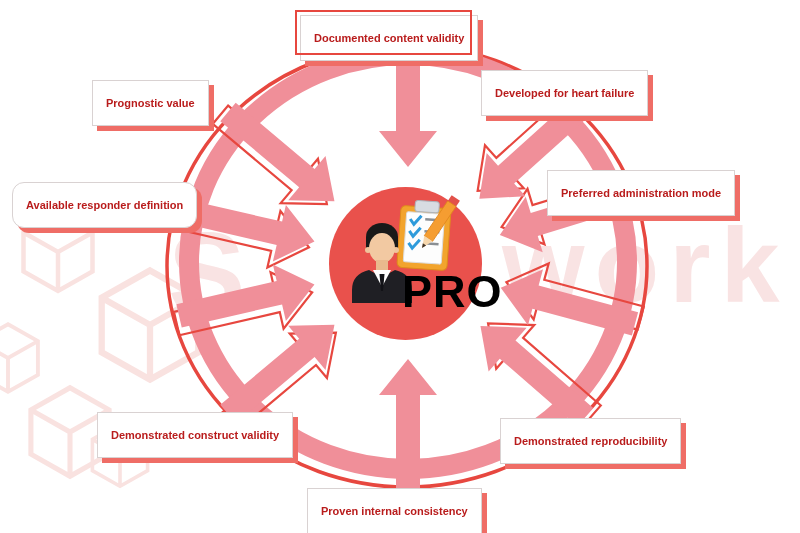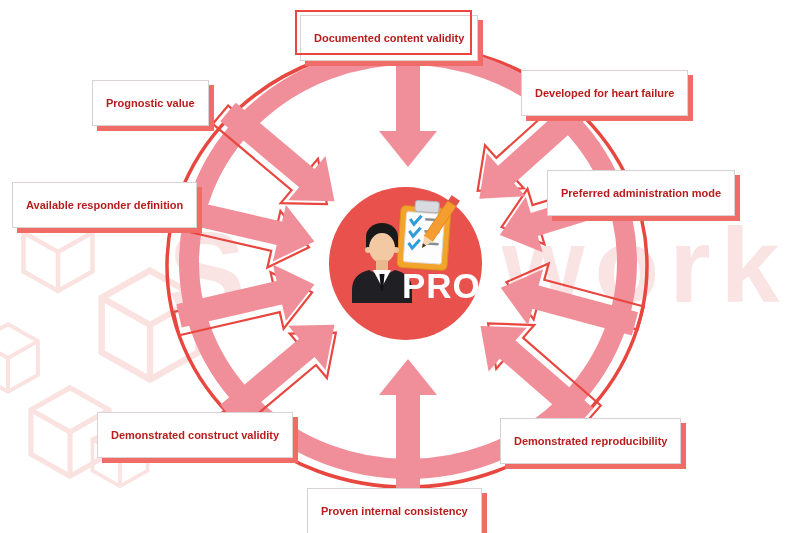--- a/index.html
+++ b/index.html
@@ -33,22 +33,22 @@
   }
   .label-box.red-offset::before{
     content:"";position:absolute;z-index:-1;
     inset:-6px 5px 5px -6px;border:2px solid var(--red);background:transparent;
   }
   #center-circle{
     position:absolute;left:329px;top:187px;width:153px;height:153px;
     border-radius:50%;background:var(--center-red);z-index:4;
   }
   #pro-label{
-    position:absolute;left:73px;top:79px;color:#ffffff;
-    font-size:35px;font-weight:bold;letter-spacing:1px;z-index:5;
+    position:absolute;left:73px;top:79px;color:#000000;
+    font-size:45px;font-weight:bold;letter-spacing:1px;z-index:5;
   }
 </style>
 </head>
 <body>
 
 <div id="stage">
 
   <div class="watermark wm-left">S</div>
   <div class="watermark wm-right">work</div>
 
@@ -131,21 +131,21 @@
         <rect x="47" y="73" width="12" height="11" fill="#E9B98D"></rect>
         <path d="M 23,116 L 23,103 Q 23,87 40,83 L 53,90 L 66,83 Q 83,87 83,103 L 83,116 Z" fill="#1F1F24"></path>
         <path d="M 44,83 L 53,100 L 62,83 Z" fill="#FFFFFF"></path>
         <path d="M 50.5,87 L 55.5,87 L 54,104 L 52,104 Z" fill="#121217"></path>
       </g>
     </svg>
     <div id="pro-label">PRO</div>
   </div>
 
   <div class="label-box red-offset" style="left:300px;top:15px;">Documented content validity</div>
-  <div class="label-box" style="left:521px;top:70px;">Developed for heart failure</div>
+  <div class="label-box" style="left:481px;top:70px;">Developed for heart failure</div>
   <div class="label-box" style="left:547px;top:170px;">Preferred administration mode</div>
   <div class="label-box" style="left:500px;top:418px;">Demonstrated reproducibility</div>
   <div class="label-box" style="left:307px;top:468px;margin-top:20px;">Proven internal consistency</div>
   <div class="label-box" style="left:97px;top:412px;">Demonstrated construct validity</div>
-  <div class="label-box" style="left:12px;top:182px;">Available responder definition</div>
+  <div class="label-box" style="left:12px;top:182px;border-radius:12px;">Available responder definition</div>
   <div class="label-box" style="left:92px;top:80px;">Prognostic value</div>
 
 </div>
 
 </body></html>

